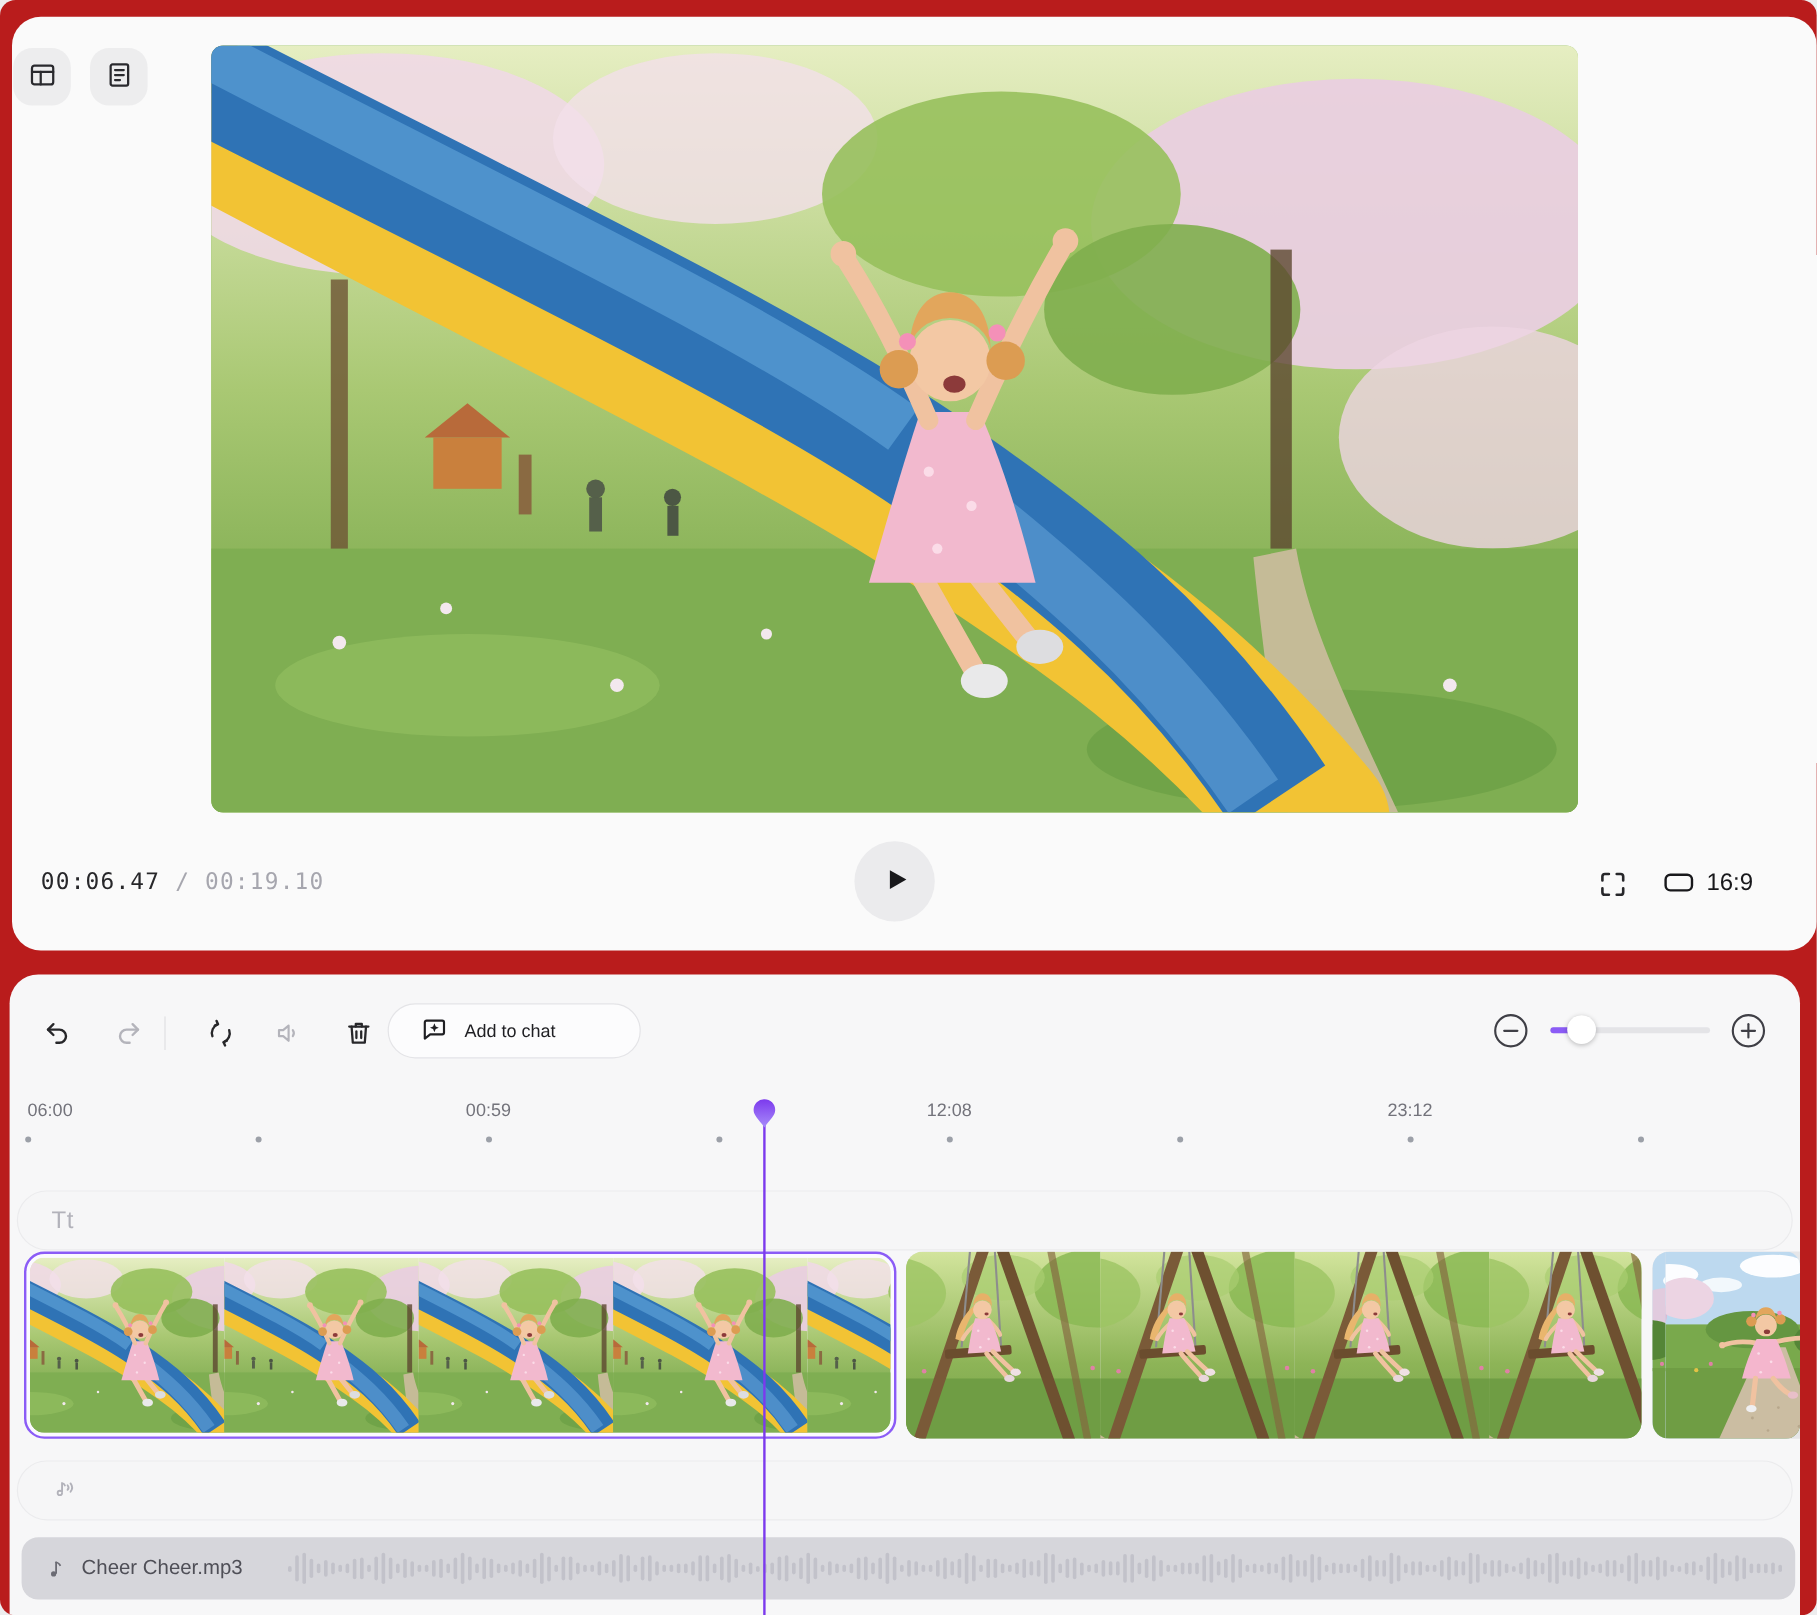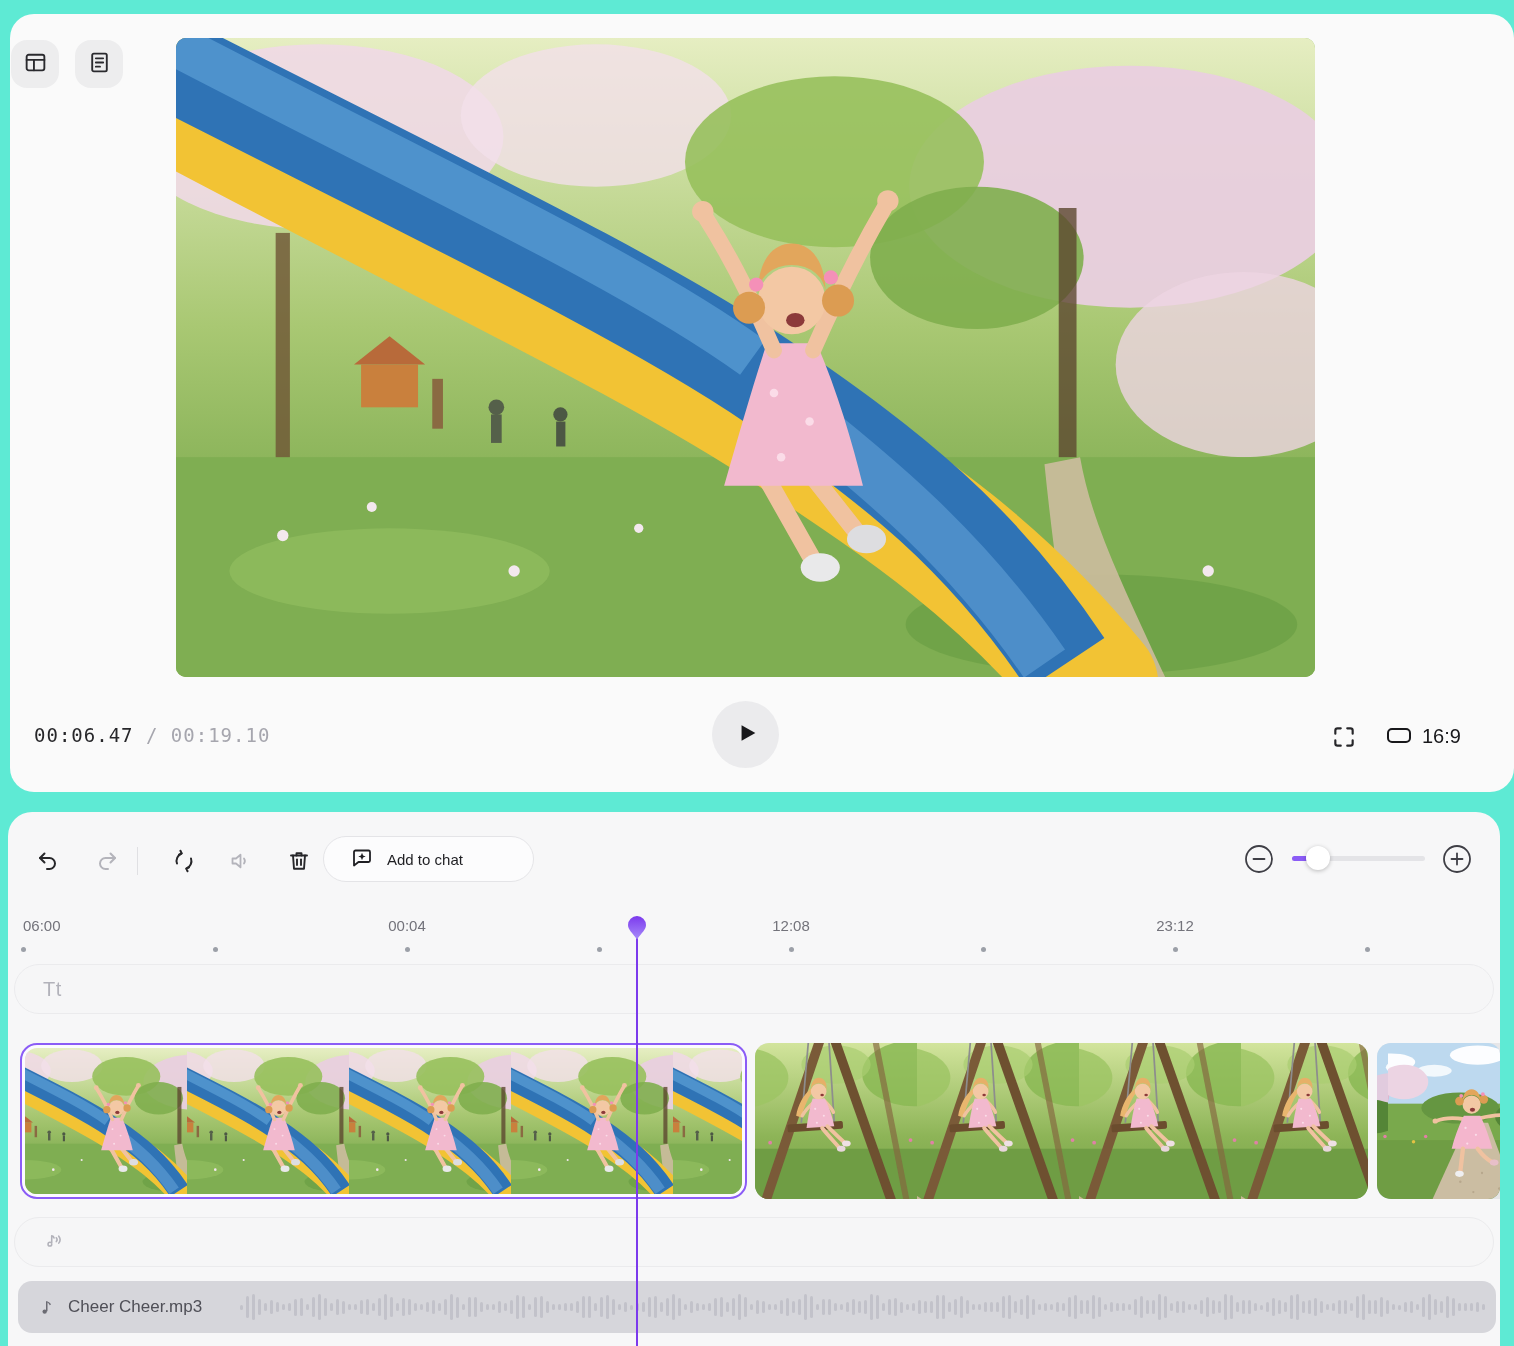--- a/index.html
+++ b/index.html
@@ -1,16 +1,16 @@
 <!DOCTYPE html>
 <html><head>
 <meta charset="utf-8">
 <style>
   html,body{margin:0;padding:0;background:#ededee;font-family:"Liberation Sans",sans-serif;}
-  #app{position:relative;width:1514px;height:1346px;background:#5eead4;overflow:hidden;}
+  #app{position:relative;width:1514px;height:1346px;background:#b91c1c;overflow:hidden;border-radius:13px;}
 
   
   .top-card{position:absolute;left:10px;top:14px;width:1504px;height:778px;background:#fafafa;border-radius:24px;}
   .tool-btn{position:absolute;top:26px;width:48px;height:48px;border-radius:16px;background:#ededee;border:none;display:flex;align-items:center;justify-content:center;cursor:pointer;color:#2a2a2e;}
   .tool-btn svg{width:25px;height:25px;}
   .preview-frame{position:absolute;left:166px;top:24px;width:1139px;height:639px;border-radius:10px;overflow:hidden;background:#9cc46a;}
   .preview-frame svg{display:block;width:100%;height:100%;}
 
   .timecode{position:absolute;left:24px;top:710px;font-family:"DejaVu Sans Mono",monospace;font-size:19px;letter-spacing:1px;color:#27272a;white-space:pre;}
   .timecode .dim{color:#a6a6ae;}
@@ -39,21 +39,21 @@
   .zoom-thumb{position:absolute;left:-1294px;top:0;width:24px;height:24px;border-radius:50%;background:#ffffff;box-shadow:0 1px 4px rgba(0,0,0,.25);cursor:grab;}
   .zoom-thumb{left:1298px;top:34px;position:absolute;}
 
   
   .ruler{position:absolute;left:0;top:100px;width:1492px;height:62px;cursor:pointer;}
   .ruler-label{position:absolute;top:5px;font-size:15px;color:#73737b;white-space:nowrap;}
   .ruler-dot{position:absolute;top:35px;width:5px;height:5px;border-radius:50%;background:#9ca0a8;}
 
   
   .track-row{position:absolute;left:6px;width:1480px;height:50px;border:1px solid #ebebed;border-radius:25px;background:#f6f6f7;box-sizing:border-box;display:flex;align-items:center;padding-left:28px;color:#b6b6bd;}
-  .row-text{top:152px;}
+  .row-text{top:180px;}
   .row-audio{top:405px;}
   .tt-glyph{font-size:20px;color:#b2b2ba;letter-spacing:.5px;}
   .track-row svg{width:22px;height:22px;color:#b2b2ba;}
 
   
   .clip{position:absolute;top:231px;height:156px;border-radius:14px;overflow:hidden;cursor:pointer;box-sizing:border-box;background:#e6e6e8;}
   .clip .tiles{display:flex;width:100%;height:100%;overflow:hidden;border-radius:12px;}
   .clip.selected{border:2px solid #8b5cf6;padding:3px;border-radius:17px;background:#fbfaff;}
   .clip-0{left:12px;width:727px;}
   .clip-1{left:747px;width:613px;}
@@ -373,21 +373,21 @@
     <div class="ruler">
         <span class="ruler-dot" style="left: 13px;"></span>
         <span class="ruler-dot" style="left: 205px;"></span>
         <span class="ruler-dot" style="left: 397px;"></span>
         <span class="ruler-dot" style="left: 589px;"></span>
         <span class="ruler-dot" style="left: 781px;"></span>
         <span class="ruler-dot" style="left: 973px;"></span>
         <span class="ruler-dot" style="left: 1165px;"></span>
         <span class="ruler-dot" style="left: 1357px;"></span>
         <span class="ruler-label" style="left: 15px;">06:00</span>
-        <span class="ruler-label" style="left: 399px; transform: translateX(-50%);">00:04</span>
+        <span class="ruler-label" style="left: 399px; transform: translateX(-50%);">00:59</span>
         <span class="ruler-label" style="left: 783px; transform: translateX(-50%);">12:08</span>
         <span class="ruler-label" style="left: 1167px; transform: translateX(-50%);">23:12</span>
       </div>
 
     <div class="track-row row-text">
       <span class="tt-glyph">Tt</span>
     </div>
 
     <div class="clip clip-0 selected">
         <div class="tiles">

